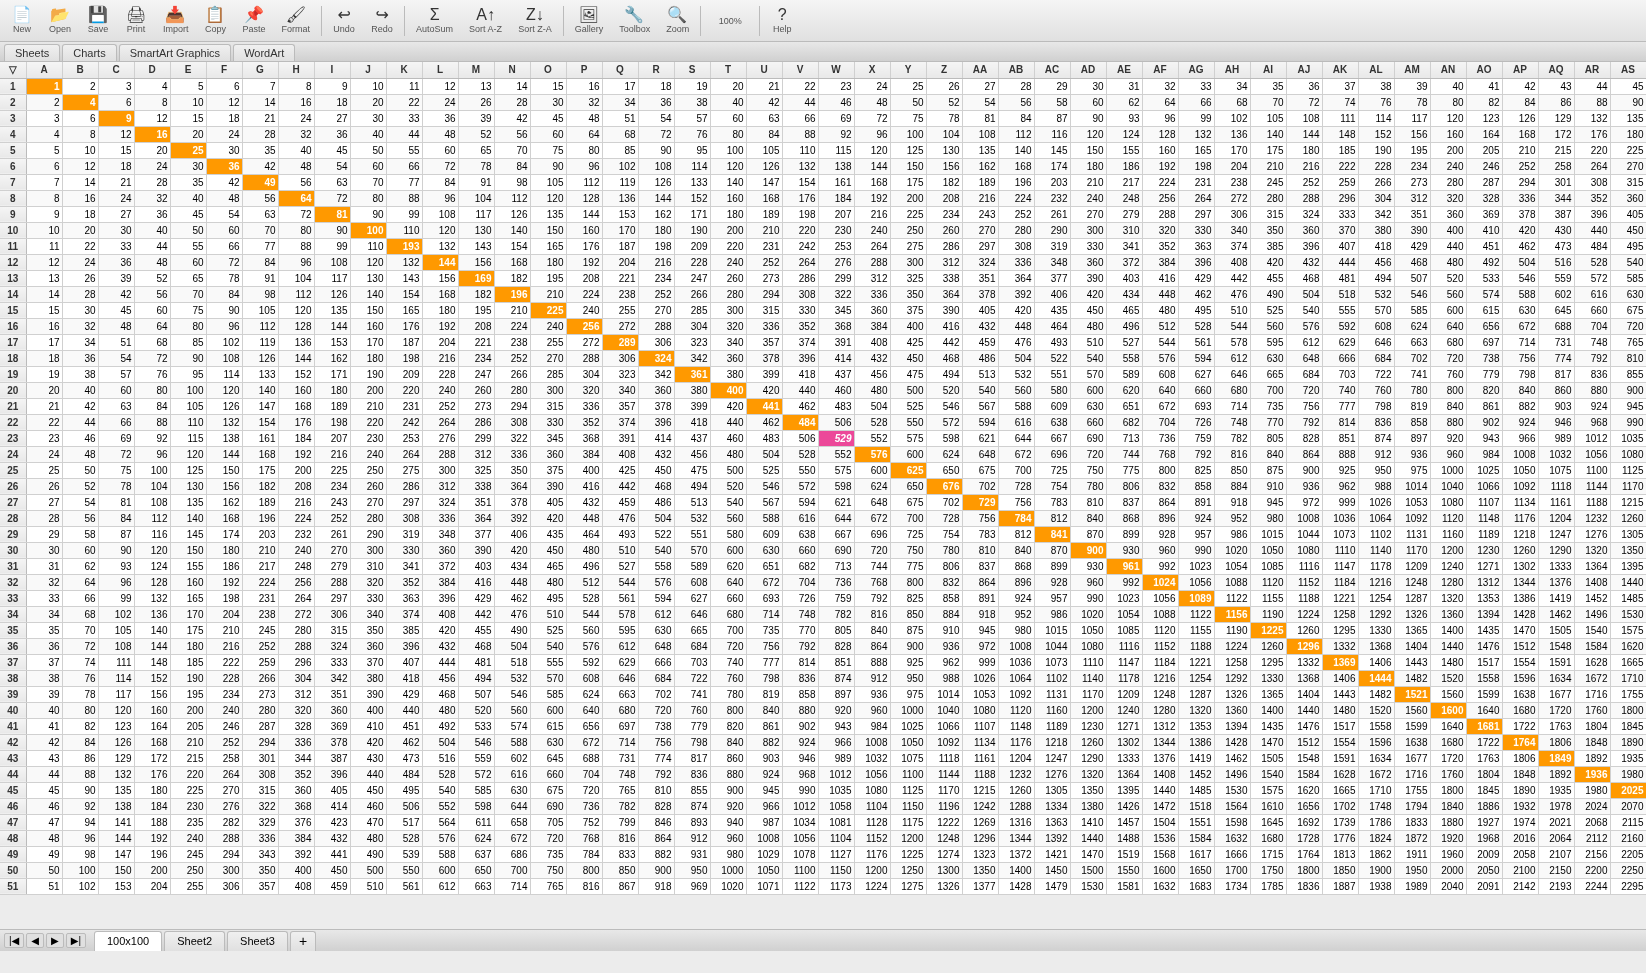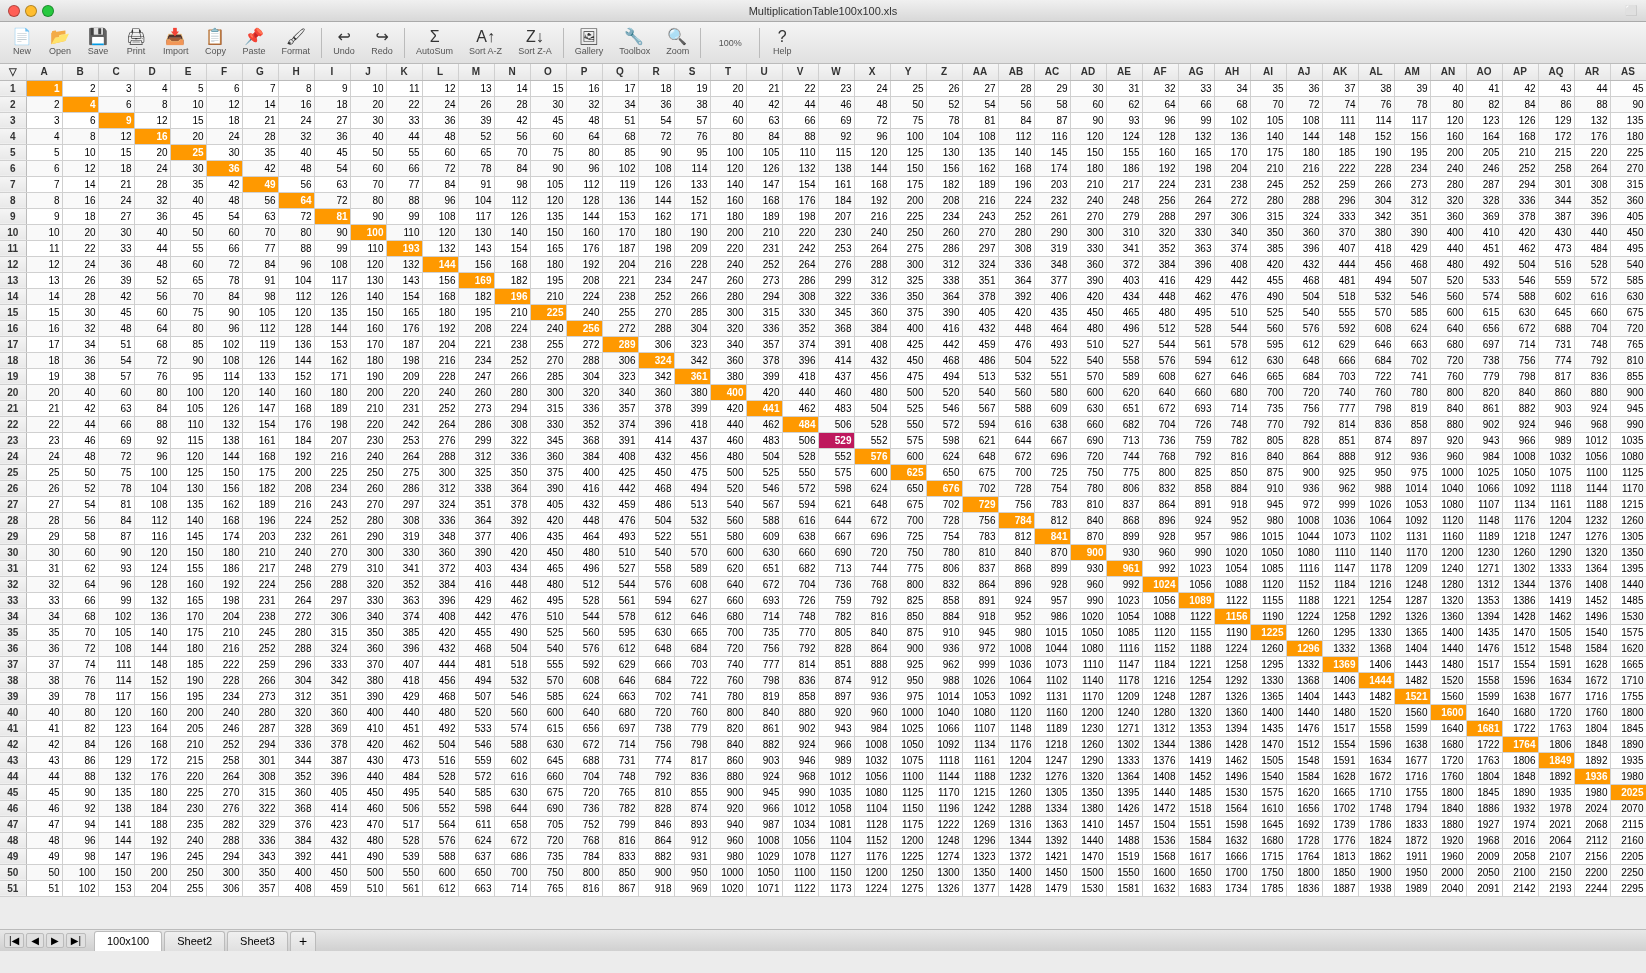--- a/index.html
+++ b/index.html
@@ -199,29 +199,20 @@
       display: flex;
       flex-direction: column;
       height: calc(973px - 22px);
     }
   </style>
 </head>
 <body>
 
 <div class="main-content">
 
-  <div class="title-bar">
-    <div class="title-bar-buttons">
-      <div class="tb-btn tb-close"></div>
-      <div class="tb-btn tb-min"></div>
-      <div class="tb-btn tb-max"></div>
-    </div>
-    <span class="title-text">MultiplicationTable100x100.xls</span>
-    <div class="title-bar-resize">⬜</div>
-  </div>
 
   <div class="toolbar">
     <div class="toolbar-btn">
       <span class="icon">📄</span>
       <span class="label">New</span>
     </div>
     <div class="toolbar-btn">
       <span class="icon">📂</span>
       <span class="label">Open</span>
     </div>
@@ -288,20 +279,26 @@
     <div class="toolbar-btn" style="min-width:50px;">
       <span class="label">100%</span>
     </div>
     <div class="toolbar-sep"></div>
     <div class="toolbar-btn">
       <span class="icon">?</span>
       <span class="label">Help</span>
     </div>
   </div>
 
+  <div class="ribbon-tabs">
+    <div class="ribbon-tab">Sheets</div>
+    <div class="ribbon-tab">Charts</div>
+    <div class="ribbon-tab">SmartArt Graphics</div>
+    <div class="ribbon-tab">WordArt</div>
+  </div>
 
 
   <div class="sheet-container" id="sheet-container">
     <table class="sheet" id="sheet-table">
     <thead>
           <tr>
             <th class="col-header corner" style="min-width: 26px; max-width: 26px;">▽</th>
             <th class="col-header" style="min-width: 36px;">A</th>
             <th class="col-header" style="min-width: 36px;">B</th>
             <th class="col-header" style="min-width: 36px;">C</th>
@@ -1423,21 +1420,21 @@
             <td style="background: rgb(255, 255, 255);">299</td>
             <td style="background: rgb(255, 255, 255);">322</td>
             <td style="background: rgb(255, 255, 255);">345</td>
             <td style="background: rgb(255, 255, 255);">368</td>
             <td style="background: rgb(255, 255, 255);">391</td>
             <td style="background: rgb(255, 255, 255);">414</td>
             <td style="background: rgb(255, 255, 255);">437</td>
             <td style="background: rgb(255, 255, 255);">460</td>
             <td style="background: rgb(255, 255, 255);">483</td>
             <td style="background: rgb(255, 255, 255);">506</td>
-            <td style="background: #be185d; color: white; font-weight: bold;">529</td>
+            <td style="background: #ec4899; color: white; font-weight: bold; font-style: italic;">529</td>
             <td style="background: rgb(255, 255, 255);">552</td>
             <td style="background: rgb(255, 255, 255);">575</td>
             <td style="background: rgb(255, 255, 255);">598</td>
             <td style="background: rgb(255, 255, 255);">621</td>
             <td style="background: rgb(255, 255, 255);">644</td>
             <td style="background: rgb(255, 255, 255);">667</td>
             <td style="background: rgb(255, 255, 255);">690</td>
             <td style="background: rgb(255, 255, 255);">713</td>
             <td style="background: rgb(255, 255, 255);">736</td>
             <td style="background: rgb(255, 255, 255);">759</td>

